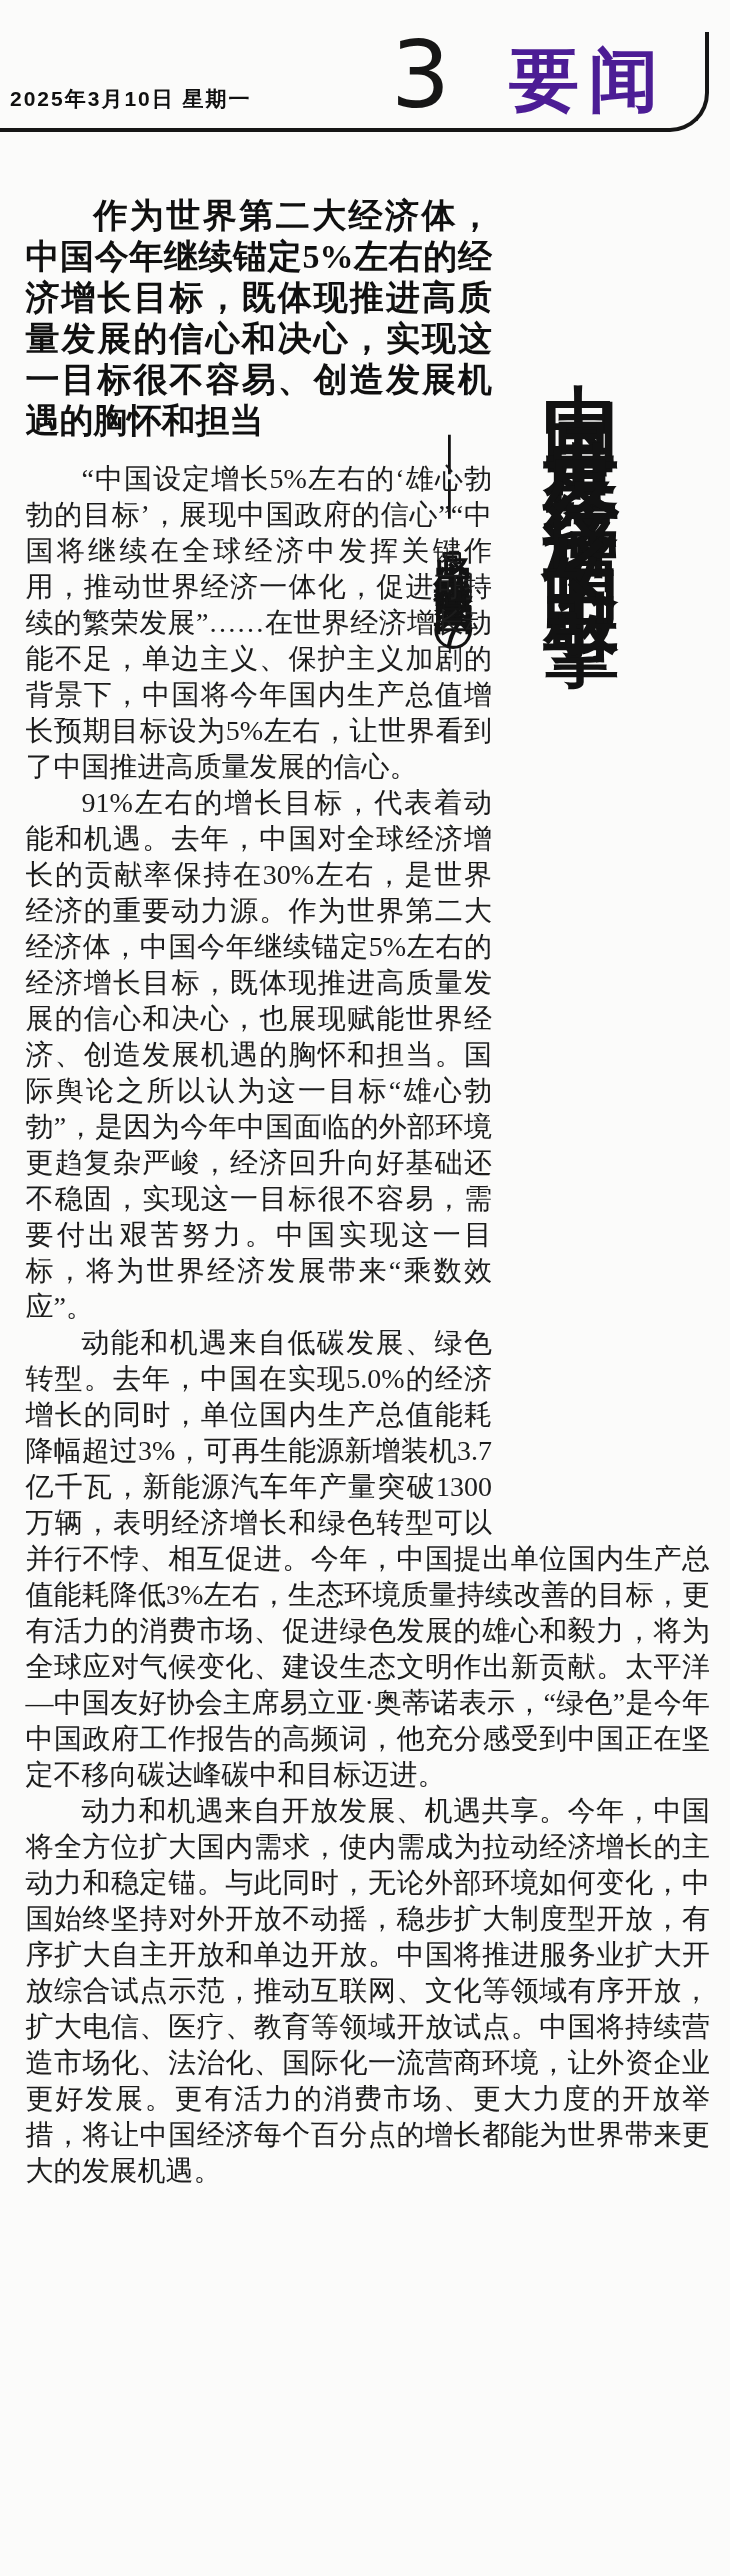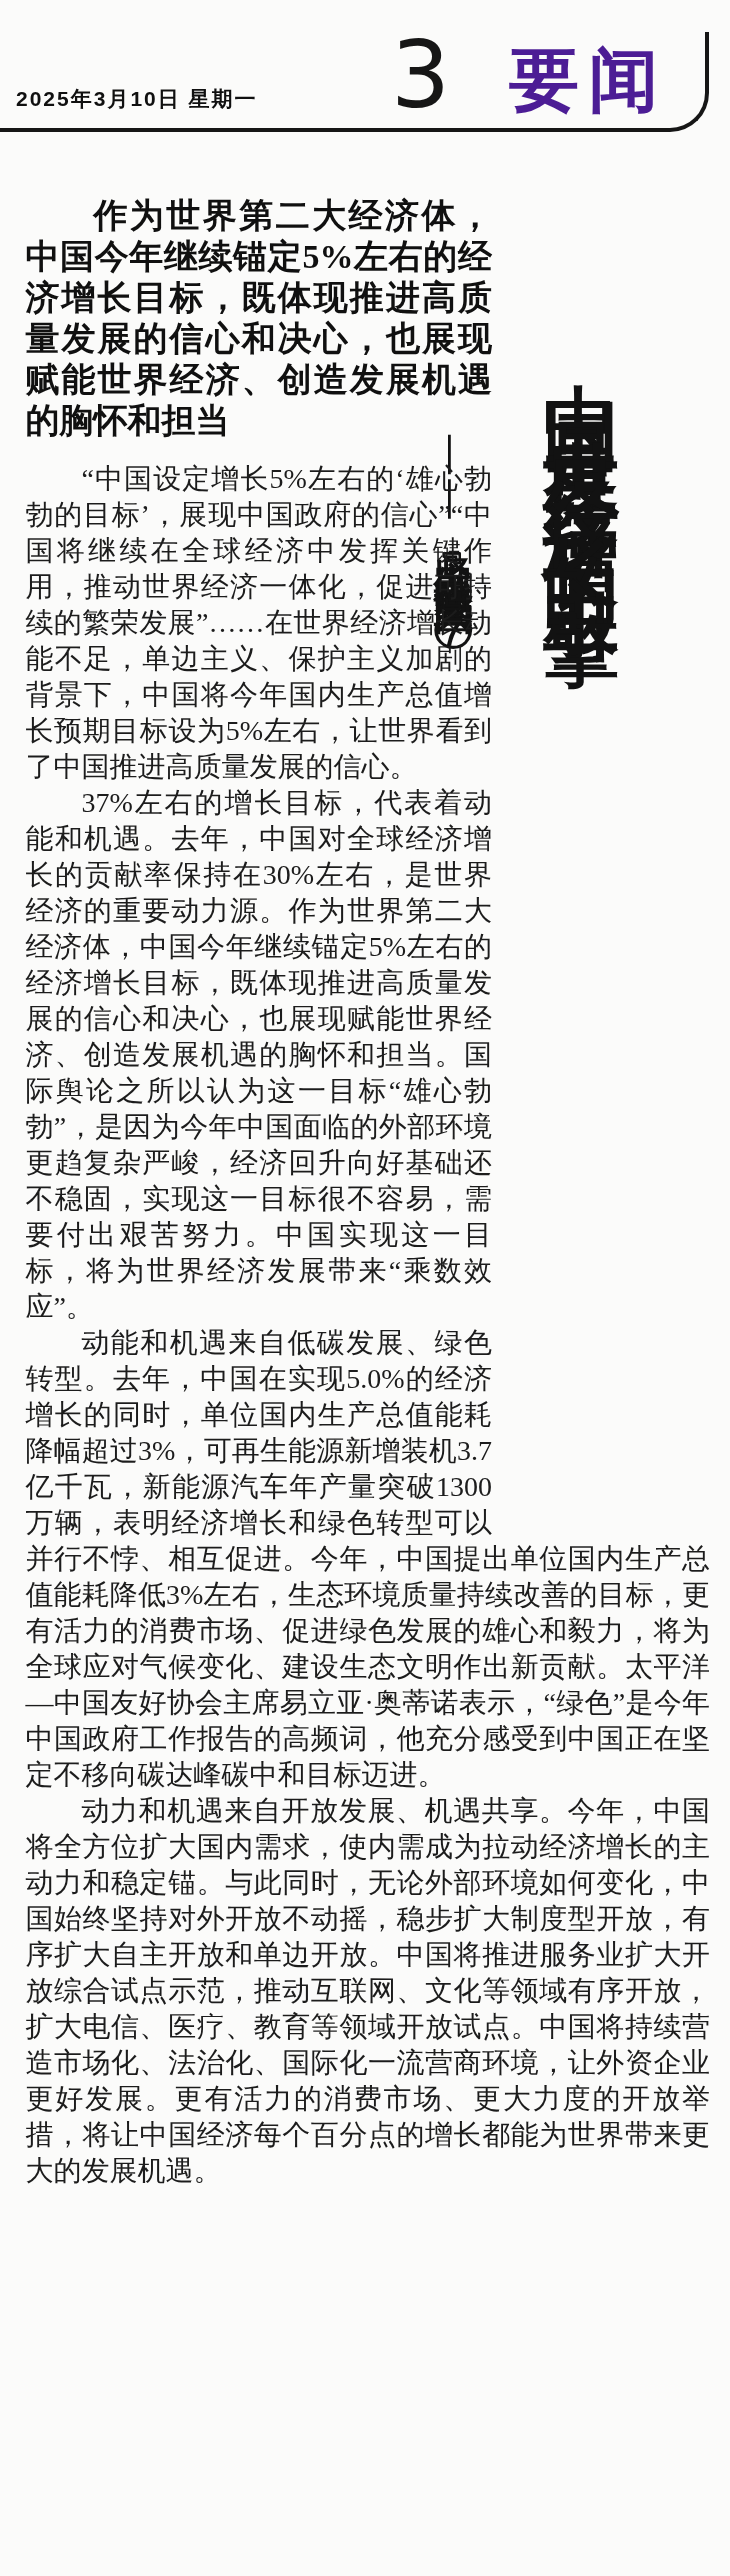--- a/index.html
+++ b/index.html
@@ -13,21 +13,21 @@
   }
   
   .page-header{position:relative;height:133px;}
   .frame-line{
     position:absolute;left:0;top:32px;width:705px;height:96px;
     border-bottom:4.7px solid #161616;
     border-right:4.7px solid #161616;
     border-bottom-right-radius:39px;
   }
   .date-text{
-    position:absolute;left:16px;bottom:20px;
+    position:absolute;left:10px;bottom:20px;
     font-family:"Liberation Sans", sans-serif;
     font-weight:bold;font-size:21px;letter-spacing:2px;
     color:#101010;white-space:nowrap;
   }
   .page-number{
     position:absolute;left:391px;bottom:10.8px;
     font-family:"DejaVu Sans", sans-serif;
     font-weight:400;font-size:93px;line-height:1;color:#161616;
   }
   .section-title{
@@ -88,21 +88,21 @@
 </header>
 
 <main class="article">
 
   <aside class="headline-float">
     <div class="vertical-subtitle">——坚定做『赋能型大国』⑦</div>
     <h1 class="vertical-headline">中国是世界经济增长的主引擎</h1>
   </aside>
 
 
-  <p class="intro-paragraph">作为世界第二大经济体，中国今年继续锚定5%左右的经济增长目标，既体现推进高质量发展的信心和决心，也展现赋能世界经济、创造发展机遇的胸怀和担当</p>
+  <p class="intro-paragraph">作为世界第二大经济体，中国今年继续锚定5%左右的经济增长目标，既体现推进高质量发展的信心和决心，实现这一目标很不容易、创造发展机遇的胸怀和担当</p>
 
   <p class="article-paragraph first">“中国设定增长5%左右的‘雄心勃勃的目标’，展现中国政府的信心”“中国将继续在全球经济中发挥关键作用，推动世界经济一体化，促进可持续的繁荣发展”……在世界经济增长动能不足，单边主义、保护主义加剧的背景下，中国将今年国内生产总值增长预期目标设为5%左右，让世界看到了中国推进高质量发展的信心。</p>
-  <p class="article-paragraph">37%左右的增长目标，代表着动能和机遇。去年，中国对全球经济增长的贡献率保持在30%左右，是世界经济的重要动力源。作为世界第二大经济体，中国今年继续锚定5%左右的经济增长目标，既体现推进高质量发展的信心和决心，也展现赋能世界经济、创造发展机遇的胸怀和担当。国际舆论之所以认为这一目标“雄心勃勃”，是因为今年中国面临的外部环境更趋复杂严峻，经济回升向好基础还不稳固，实现这一目标很不容易，需要付出艰苦努力。中国实现这一目标，将为世界经济发展带来“乘数效应”。</p>
+  <p class="article-paragraph">91%左右的增长目标，代表着动能和机遇。去年，中国对全球经济增长的贡献率保持在30%左右，是世界经济的重要动力源。作为世界第二大经济体，中国今年继续锚定5%左右的经济增长目标，既体现推进高质量发展的信心和决心，也展现赋能世界经济、创造发展机遇的胸怀和担当。国际舆论之所以认为这一目标“雄心勃勃”，是因为今年中国面临的外部环境更趋复杂严峻，经济回升向好基础还不稳固，实现这一目标很不容易，需要付出艰苦努力。中国实现这一目标，将为世界经济发展带来“乘数效应”。</p>
   <p class="article-paragraph">动能和机遇来自低碳发展、绿色转型。去年，中国在实现5.0%的经济增长的同时，单位国内生产总值能耗降幅超过3%，可再生能源新增装机3.7亿千瓦，新能源汽车年产量突破1300万辆，表明经济增长和绿色转型可以并行不悖、相互促进。今年，中国提出单位国内生产总值能耗降低3%左右，生态环境质量持续改善的目标，更有活力的消费市场、促进绿色发展的雄心和毅力，将为全球应对气候变化、建设生态文明作出新贡献。太平洋—中国友好协会主席易立亚·奥蒂诺表示，“绿色”是今年中国政府工作报告的高频词，他充分感受到中国正在坚定不移向碳达峰碳中和目标迈进。</p>
   <p class="article-paragraph">动力和机遇来自开放发展、机遇共享。今年，中国将全方位扩大国内需求，使内需成为拉动经济增长的主动力和稳定锚。与此同时，无论外部环境如何变化，中国始终坚持对外开放不动摇，稳步扩大制度型开放，有序扩大自主开放和单边开放。中国将推进服务业扩大开放综合试点示范，推动互联网、文化等领域有序开放，扩大电信、医疗、教育等领域开放试点。中国将持续营造市场化、法治化、国际化一流营商环境，让外资企业更好发展。更有活力的消费市场、更大力度的开放举措，将让中国经济每个百分点的增长都能为世界带来更大的发展机遇。</p>
 
 </main>
 
 
 </body></html>

